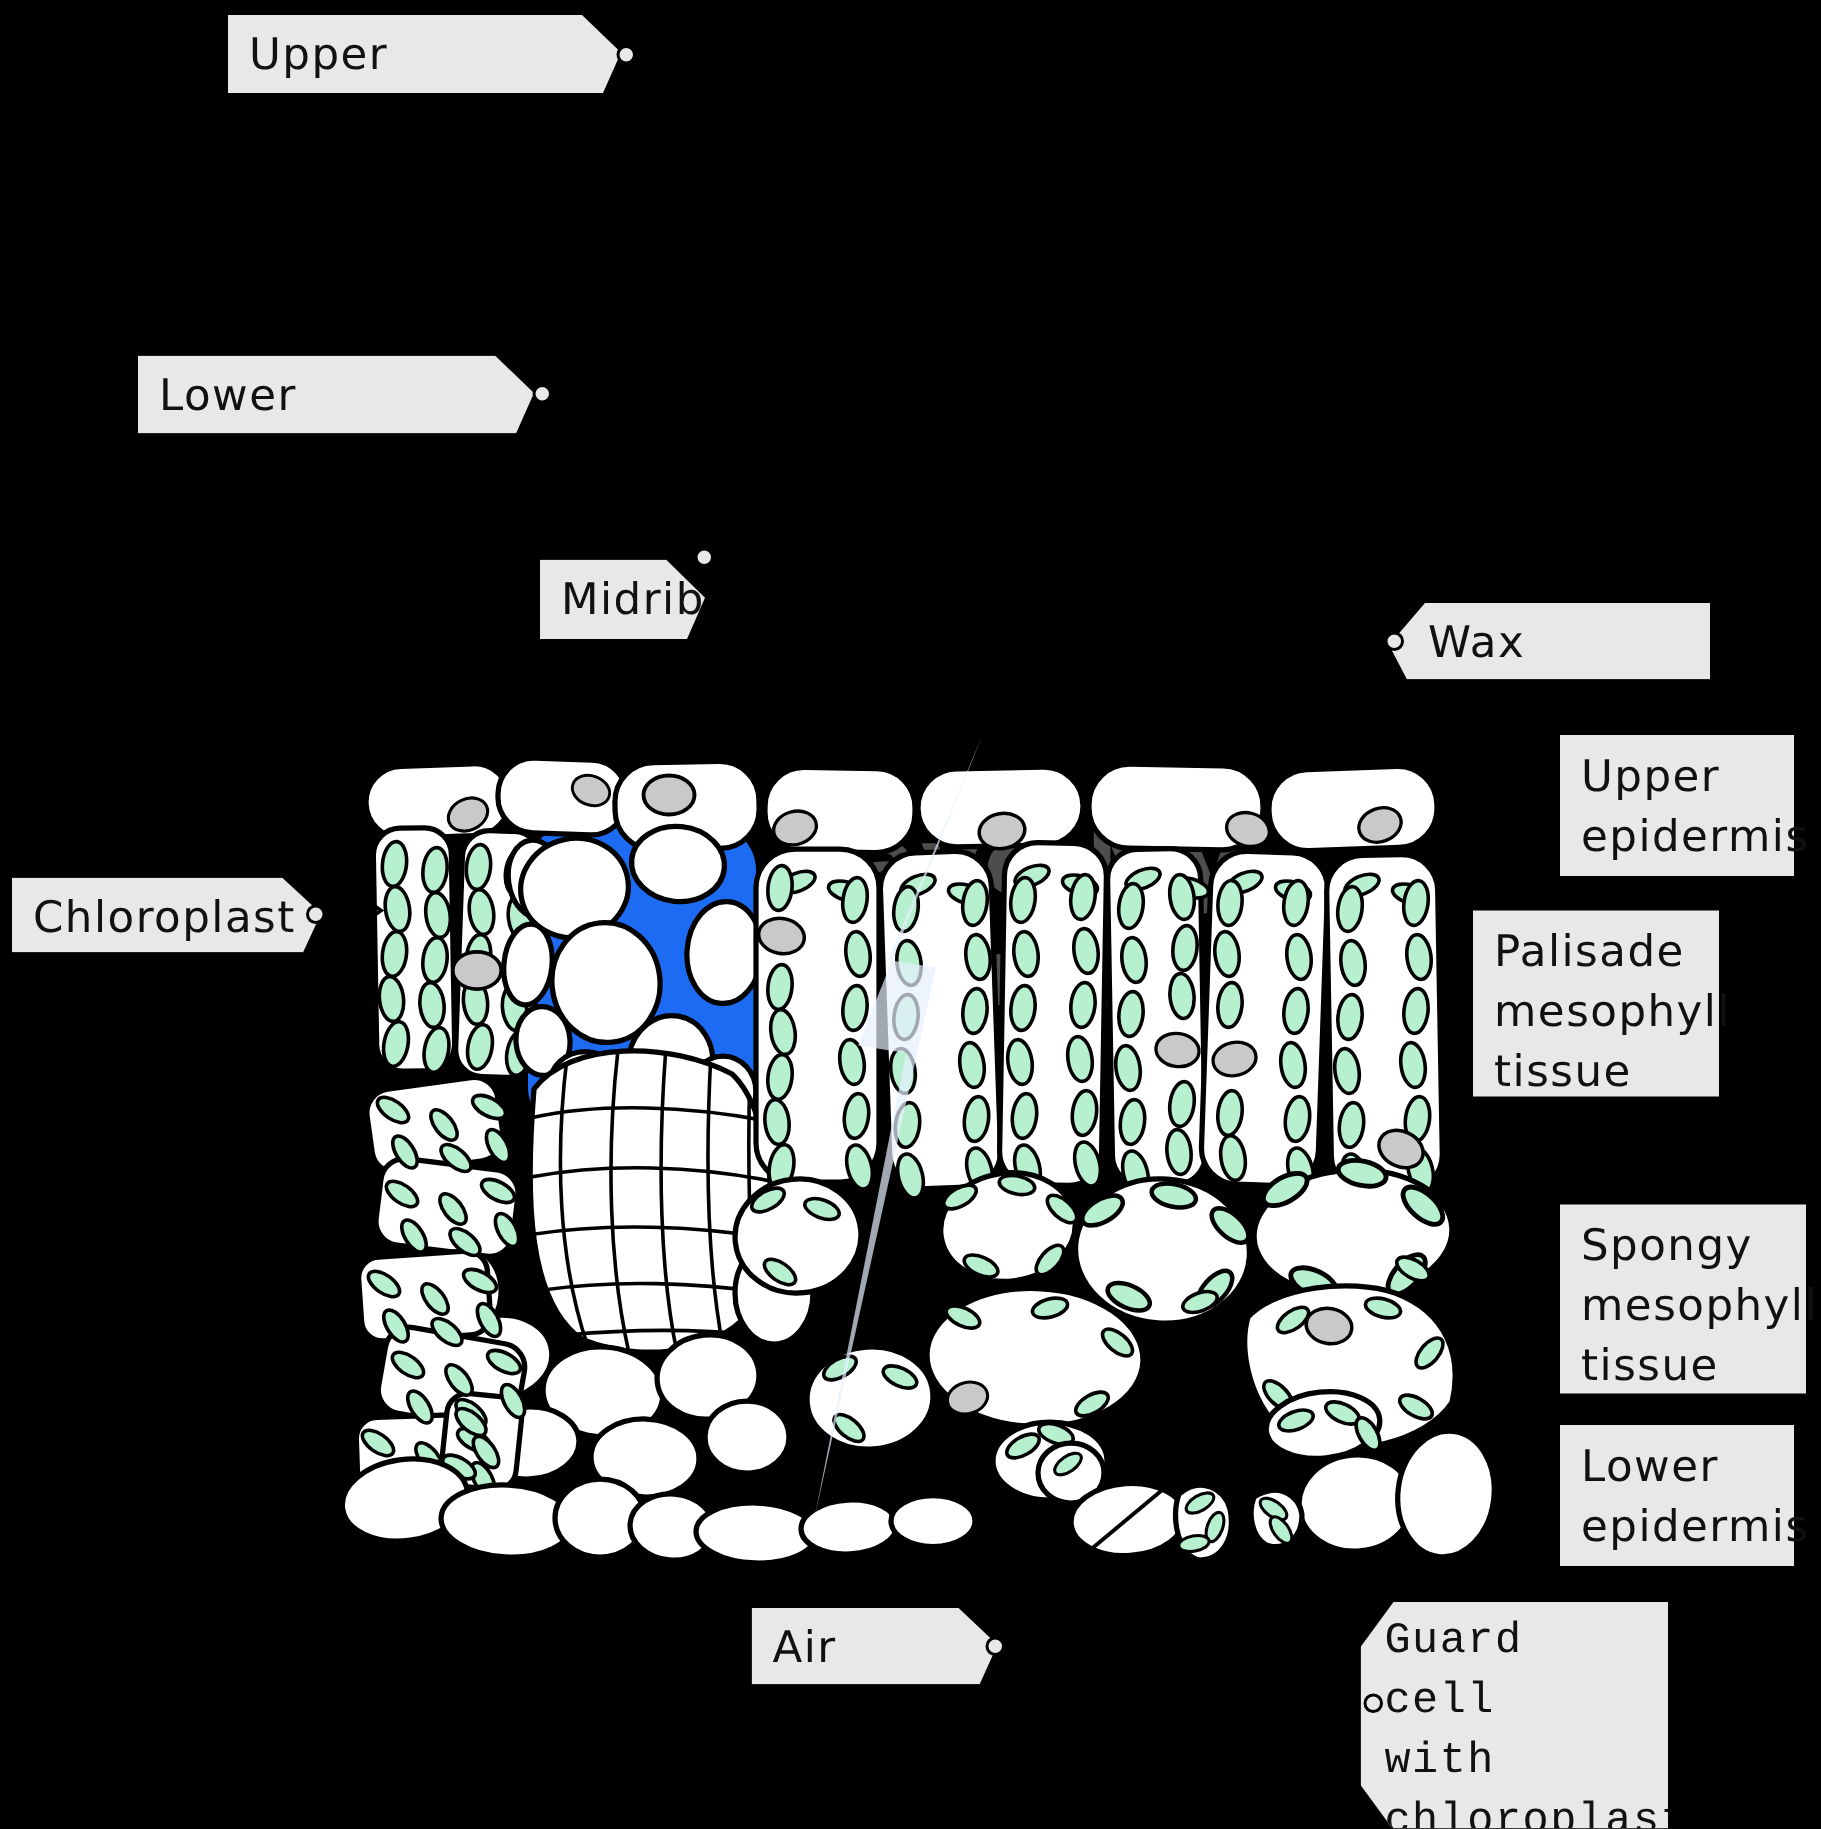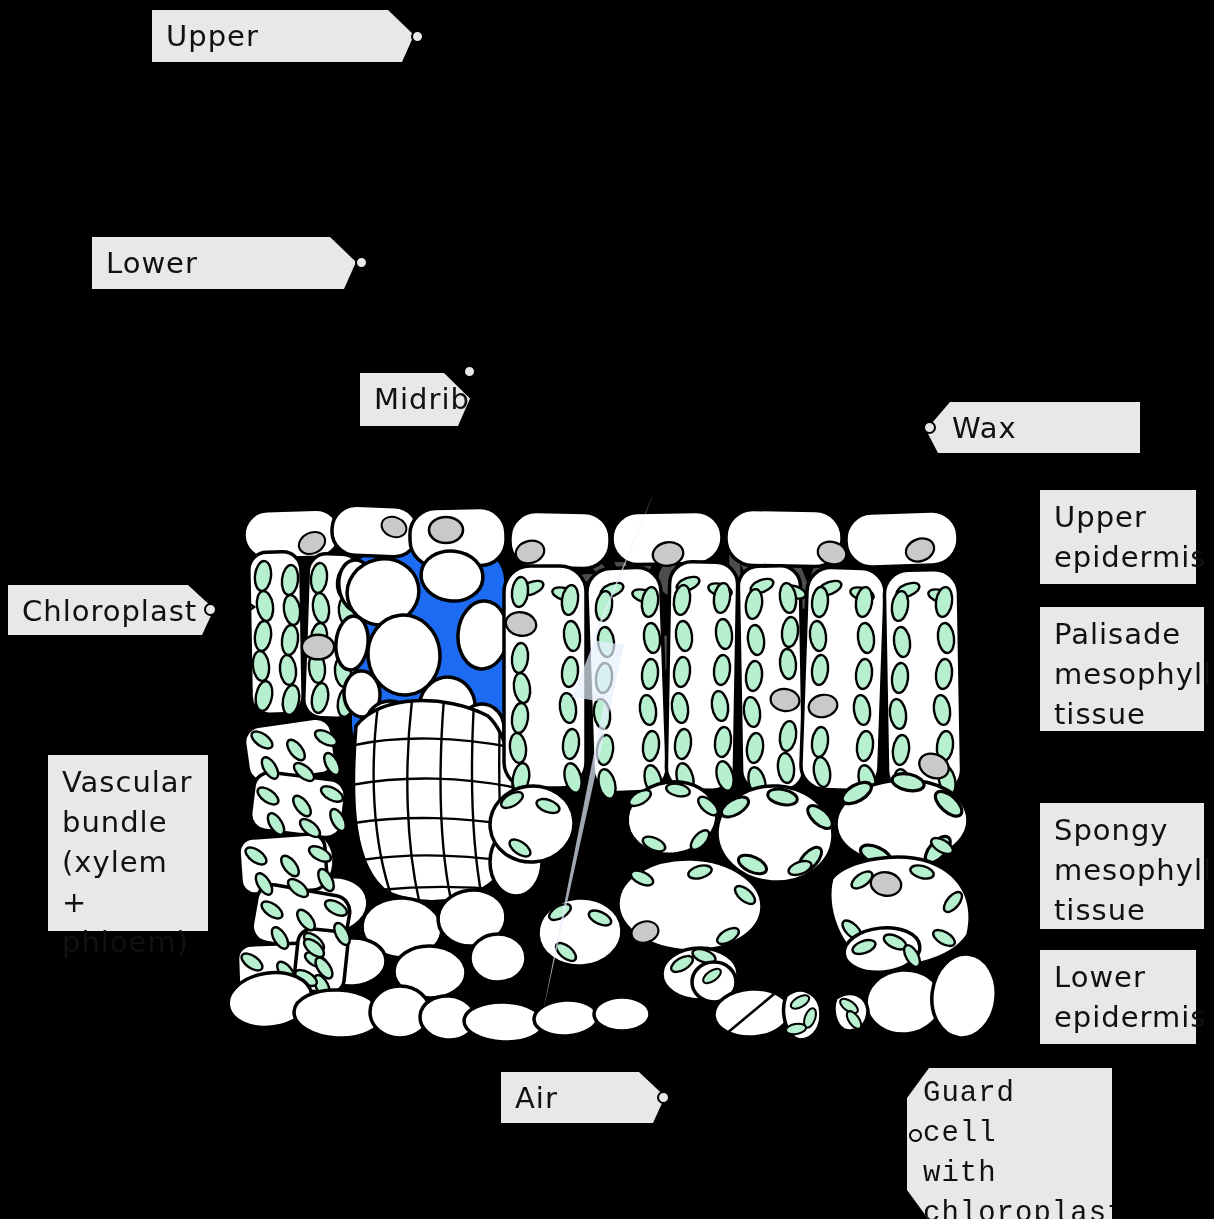--- a/index.html
+++ b/index.html
@@ -301,29 +301,25 @@
 
   <div class="tag cut-r" style="left:360px;top:345px;width:110px;height:53px;box-sizing:border-box;margin-top:28px;">Midrib</div>
   <span class="dot" style="left:463px;top:365px;"></span>
 
   <div class="tag cut-l" style="left:926px;top:402px;width:214px;height:51px;box-sizing:border-box;padding-left:26px;">Wax cuticle</div>
   <span class="dot" style="left:923px;top:421px;"></span>
 
   <div class="tag cut-r" style="left:8px;top:585px;width:206px;height:50px;box-sizing:border-box;">Chloroplast</div>
   <span class="dot" style="left:204px;top:603px;"></span>
 
-  <div class="tag plain" style="left:48px;top:755px;width:160px;height:176px;box-sizing:border-box;">Vascular
-bundle
-(xylem +
-phloem)</div>
 
   <div class="tag plain" style="left:1040px;top:490px;width:156px;height:94px;box-sizing:border-box;">Upper
 epidermis</div>
 
-  <div class="tag plain" style="left:1040px;top:607px;width:164px;height:124px;box-sizing:border-box;">Palisade
+  <div class="tag plain" style="left:982px;top:607px;width:164px;height:124px;box-sizing:border-box;">Palisade
 mesophyll
 tissue</div>
 
   <div class="tag plain" style="left:1040px;top:803px;width:164px;height:126px;box-sizing:border-box;">Spongy
 mesophyll
 tissue</div>
 
   <div class="tag plain" style="left:1040px;top:950px;width:156px;height:94px;box-sizing:border-box;">Lower
 epidermis</div>
 

